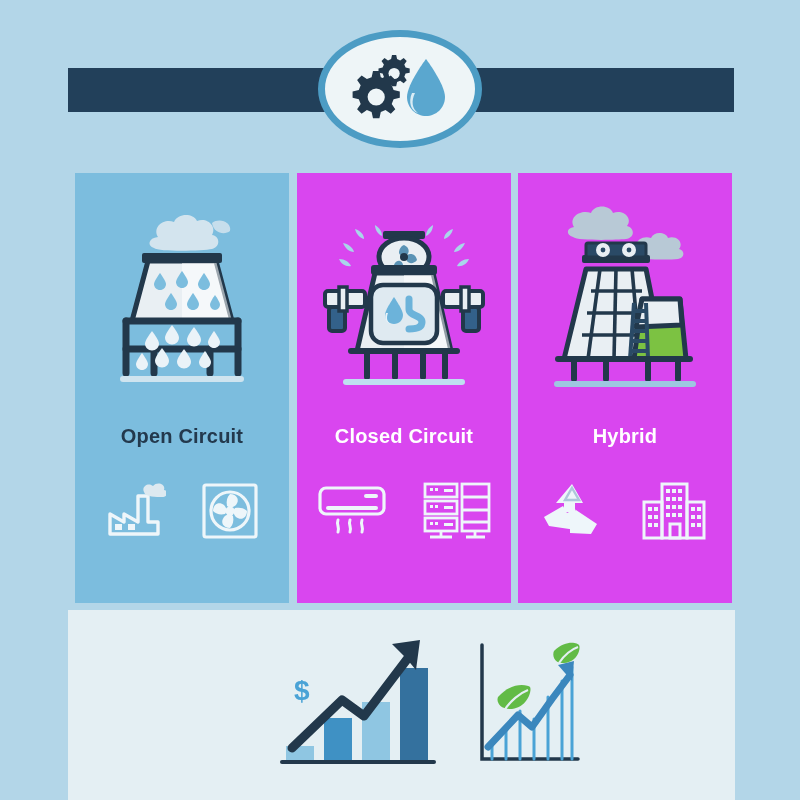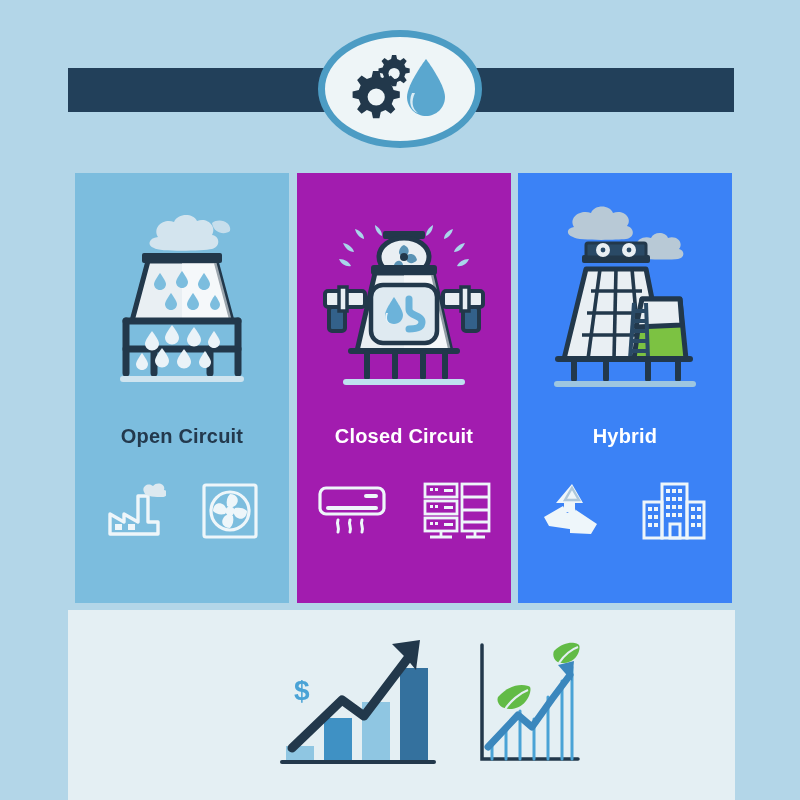--- a/index.html
+++ b/index.html
@@ -26,22 +26,22 @@
   }
   .badge svg{display:block;}
 
   
   .cols{position:absolute;left:75px;top:173px;width:655px;height:430px;}
   .col{
     position:absolute;top:0;width:214px;height:430px;
     display:flex;flex-direction:column;align-items:center;
   }
   .col-1{left:0;   background:#7cbdde;}
-  .col-2{left:222px;background:#a21caf;}
-  .col-3{left:443px;background:#3b82f6;}
+  .col-2{left:222px;background:#d946ef;}
+  .col-3{left:443px;background:#d946ef;}
 
   .col-art{height:250px;display:flex;align-items:center;justify-content:center;width:100%;}
   .col-title{
     font-size:20px;font-weight:bold;letter-spacing:.2px;
     margin-top:2px;margin-bottom:0;
   }
   .col-1 .col-title{color:#23394d;}
   .col-2 .col-title,.col-3 .col-title{color:#ffffff;}
   .col-icons{
     margin-top:32px;width:100%;

